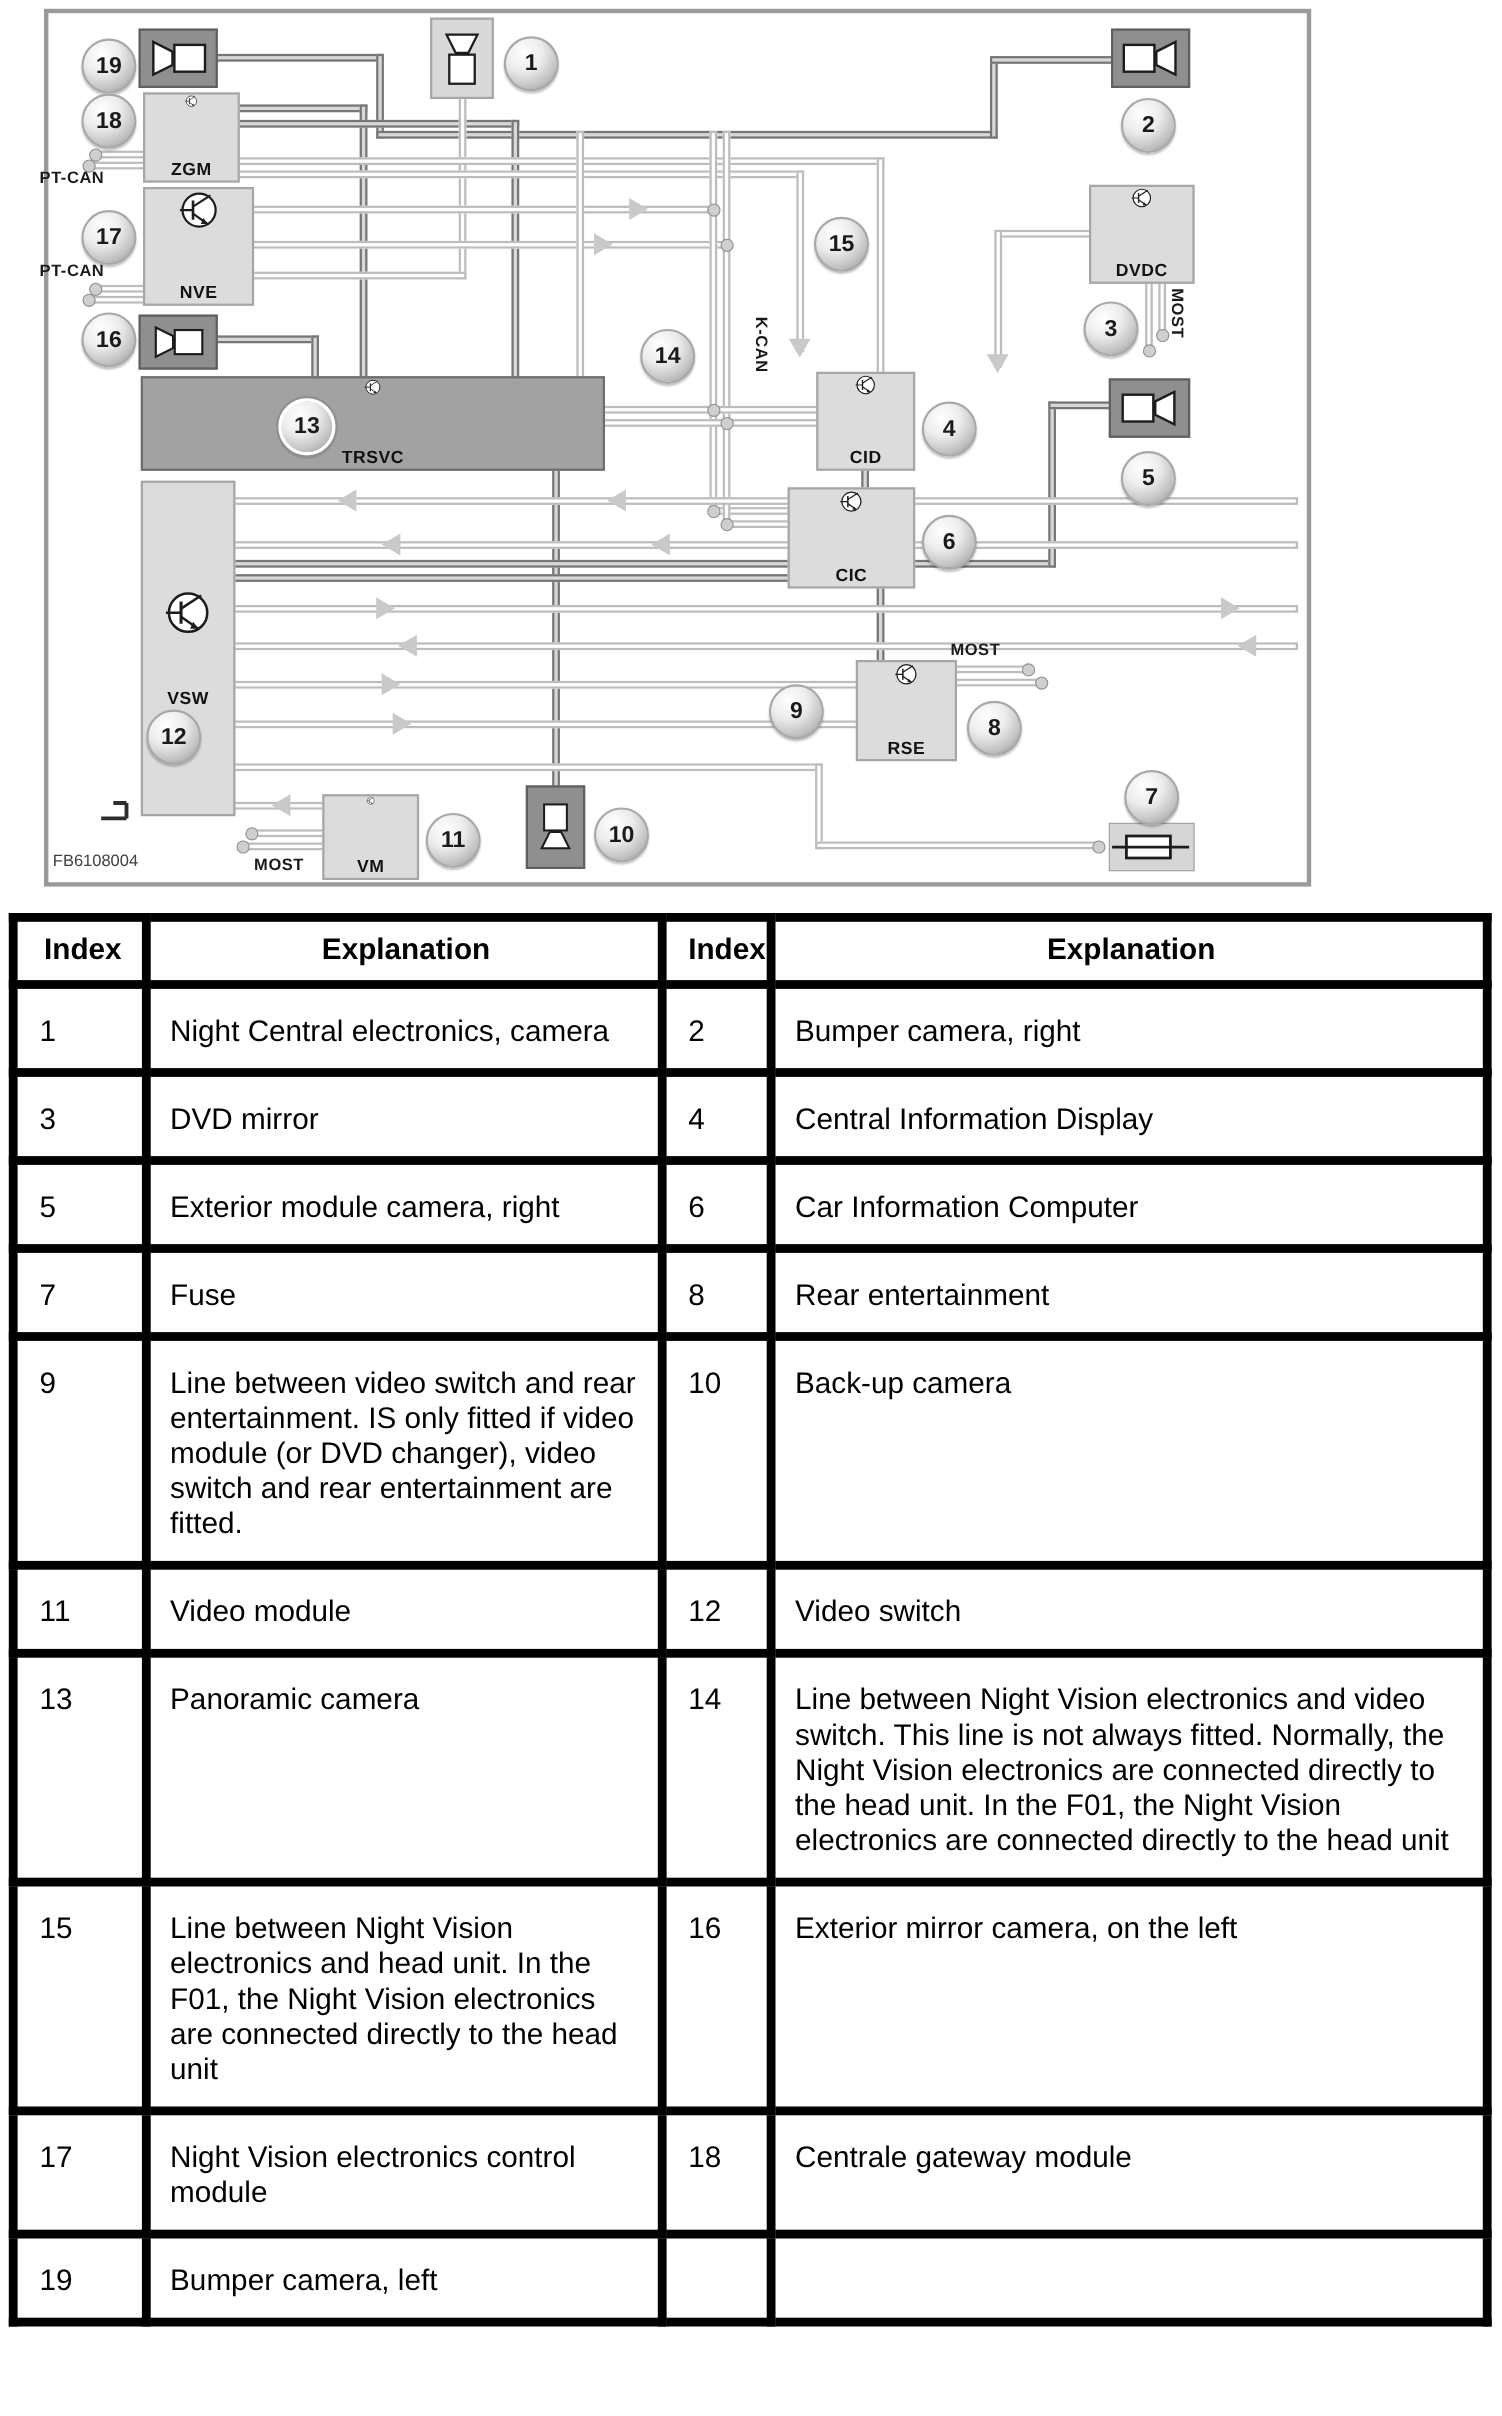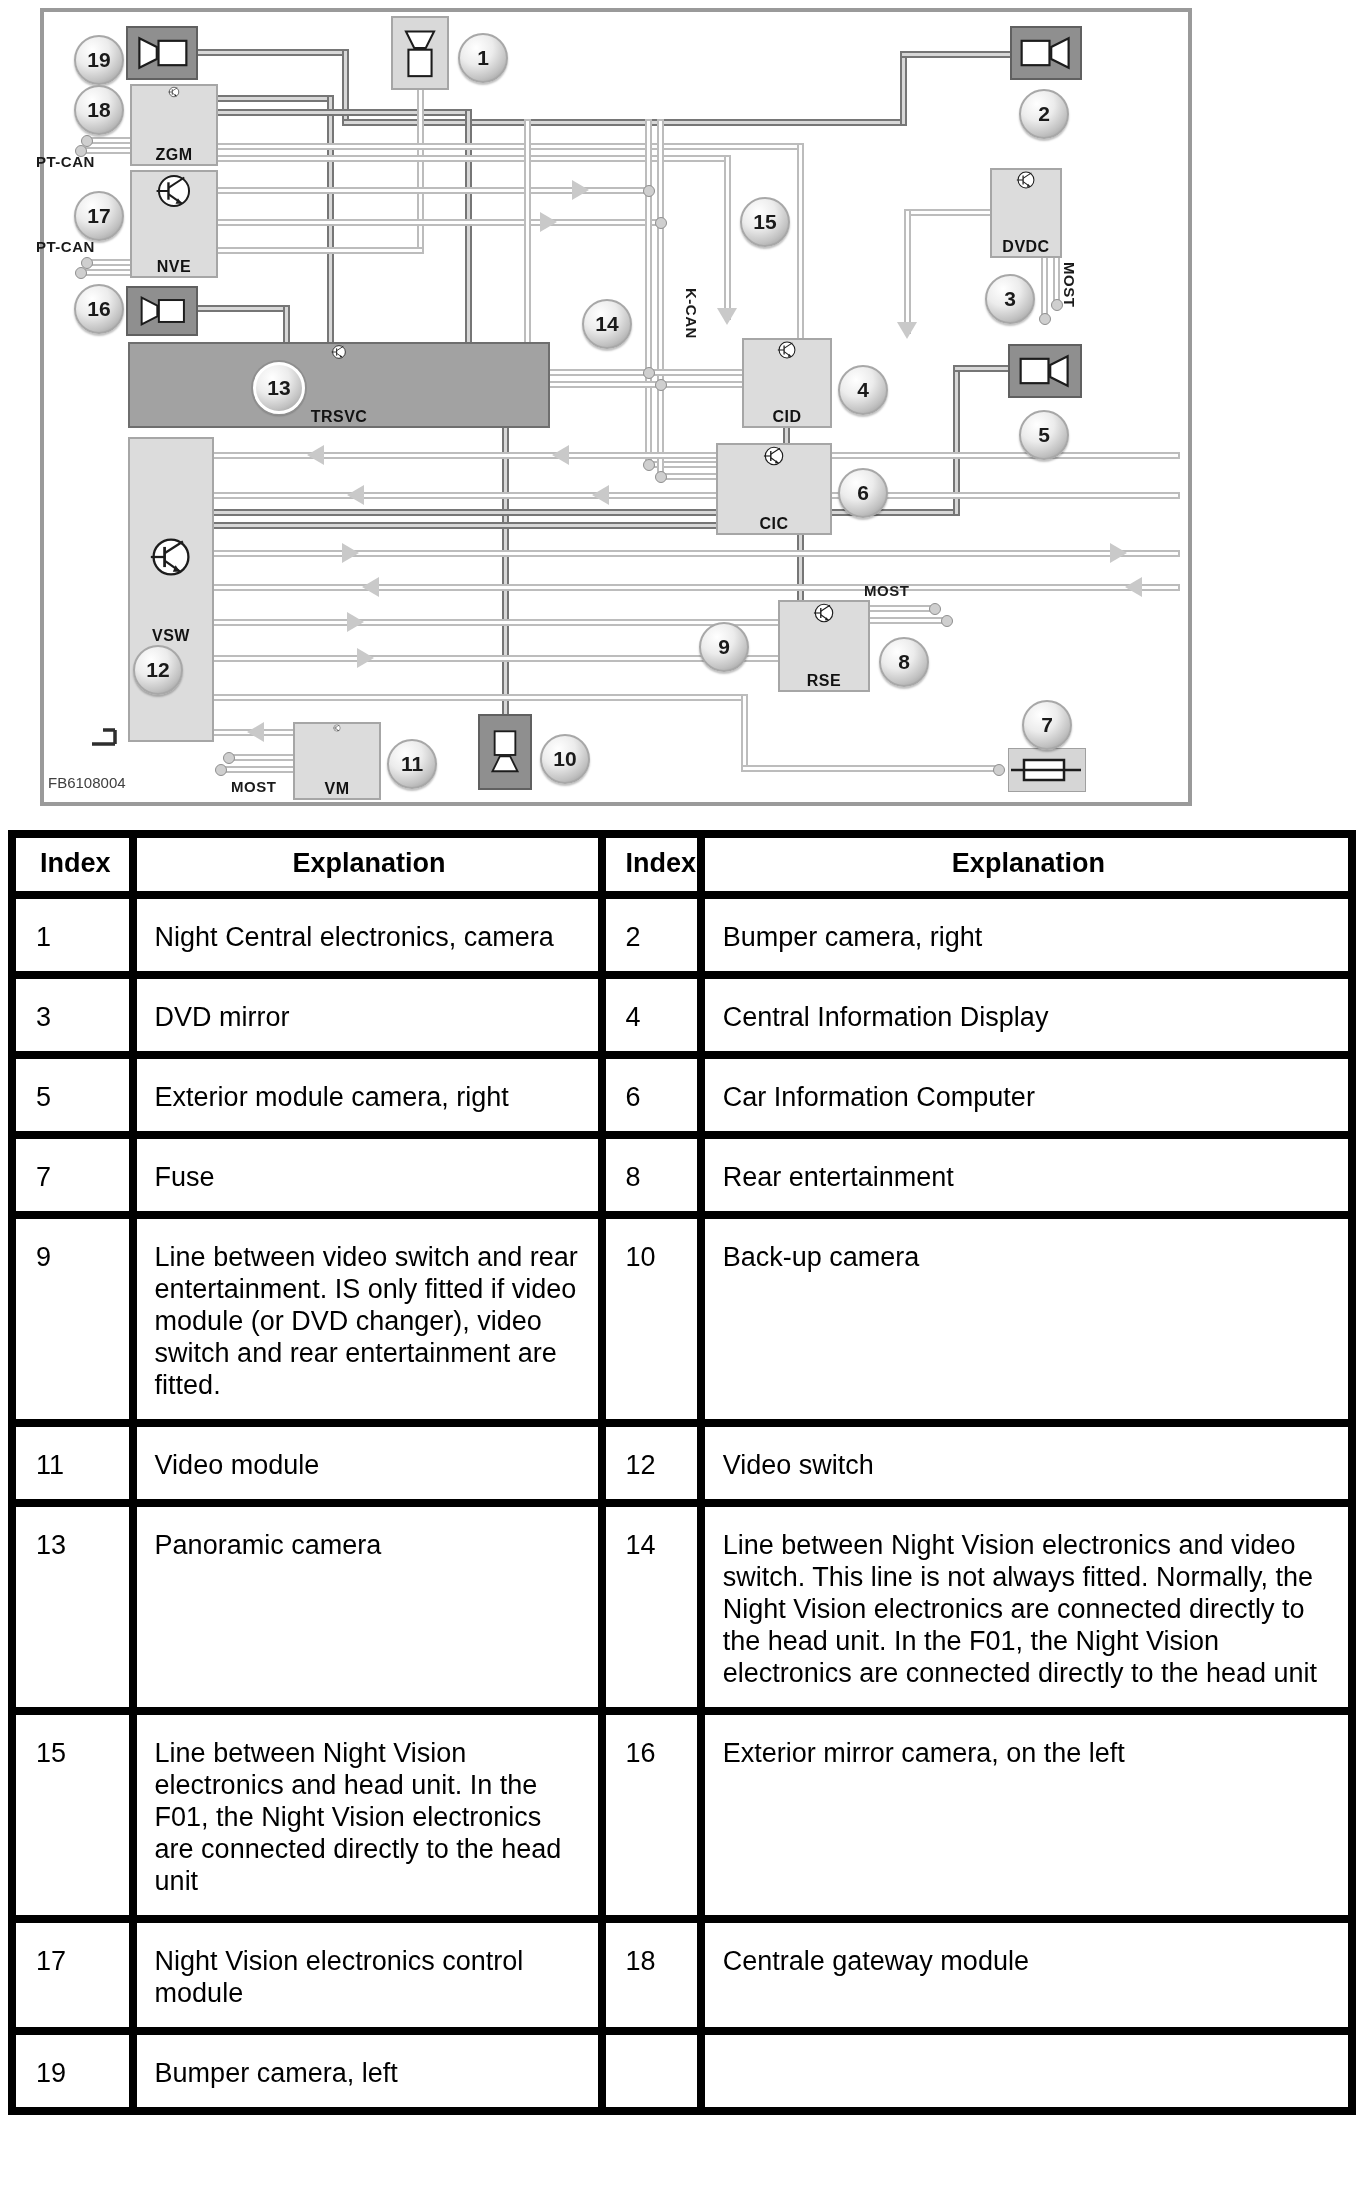--- a/index.html
+++ b/index.html
@@ -145,21 +145,21 @@
         <svg width="46" height="46" viewBox="0 0 48 48">
           <circle cx="24" cy="24" r="19" fill="#fff" stroke="#1c1c1c" stroke-width="2.5"></circle>
           <line x1="17" y1="13" x2="17" y2="35" stroke="#1c1c1c" stroke-width="3"></line>
           <line x1="2" y1="24" x2="17" y2="24" stroke="#1c1c1c" stroke-width="2.5"></line>
           <line x1="17" y1="20" x2="37" y2="7" stroke="#1c1c1c" stroke-width="2.5"></line>
           <line x1="17" y1="28" x2="34" y2="40" stroke="#1c1c1c" stroke-width="2.5"></line>
           <polygon points="29,33 34,40 26,40" fill="#1c1c1c"></polygon>
         </svg>
         <span class="mlabel">ZGM</span>
       </div>
-      <div class="module light" style="left: 130px; top: 170px; width: 88px; height: 108px;">
+      <div class="module light" style="left: 130px; top: 170px; width: 101px; height: 108px;">
         <svg width="46" height="46" viewBox="0 0 48 48">
           <circle cx="24" cy="24" r="19" fill="#fff" stroke="#1c1c1c" stroke-width="2.5"></circle>
           <line x1="17" y1="13" x2="17" y2="35" stroke="#1c1c1c" stroke-width="3"></line>
           <line x1="2" y1="24" x2="17" y2="24" stroke="#1c1c1c" stroke-width="2.5"></line>
           <line x1="17" y1="20" x2="37" y2="7" stroke="#1c1c1c" stroke-width="2.5"></line>
           <line x1="17" y1="28" x2="34" y2="40" stroke="#1c1c1c" stroke-width="2.5"></line>
           <polygon points="29,33 34,40 26,40" fill="#1c1c1c"></polygon>
         </svg>
         <span class="mlabel">NVE</span>
       </div>
@@ -200,21 +200,21 @@
         <svg width="46" height="46" viewBox="0 0 48 48">
           <circle cx="24" cy="24" r="19" fill="#fff" stroke="#1c1c1c" stroke-width="2.5"></circle>
           <line x1="17" y1="13" x2="17" y2="35" stroke="#1c1c1c" stroke-width="3"></line>
           <line x1="2" y1="24" x2="17" y2="24" stroke="#1c1c1c" stroke-width="2.5"></line>
           <line x1="17" y1="20" x2="37" y2="7" stroke="#1c1c1c" stroke-width="2.5"></line>
           <line x1="17" y1="28" x2="34" y2="40" stroke="#1c1c1c" stroke-width="2.5"></line>
           <polygon points="29,33 34,40 26,40" fill="#1c1c1c"></polygon>
         </svg>
         <span class="mlabel">CIC</span>
       </div>
-      <div class="module light" style="left: 990px; top: 168px; width: 72px; height: 90px;">
+      <div class="module light" style="left: 990px; top: 168px; width: 96px; height: 90px;">
         <svg width="46" height="46" viewBox="0 0 48 48">
           <circle cx="24" cy="24" r="19" fill="#fff" stroke="#1c1c1c" stroke-width="2.5"></circle>
           <line x1="17" y1="13" x2="17" y2="35" stroke="#1c1c1c" stroke-width="3"></line>
           <line x1="2" y1="24" x2="17" y2="24" stroke="#1c1c1c" stroke-width="2.5"></line>
           <line x1="17" y1="20" x2="37" y2="7" stroke="#1c1c1c" stroke-width="2.5"></line>
           <line x1="17" y1="28" x2="34" y2="40" stroke="#1c1c1c" stroke-width="2.5"></line>
           <polygon points="29,33 34,40 26,40" fill="#1c1c1c"></polygon>
         </svg>
         <span class="mlabel">DVDC</span>
       </div>

